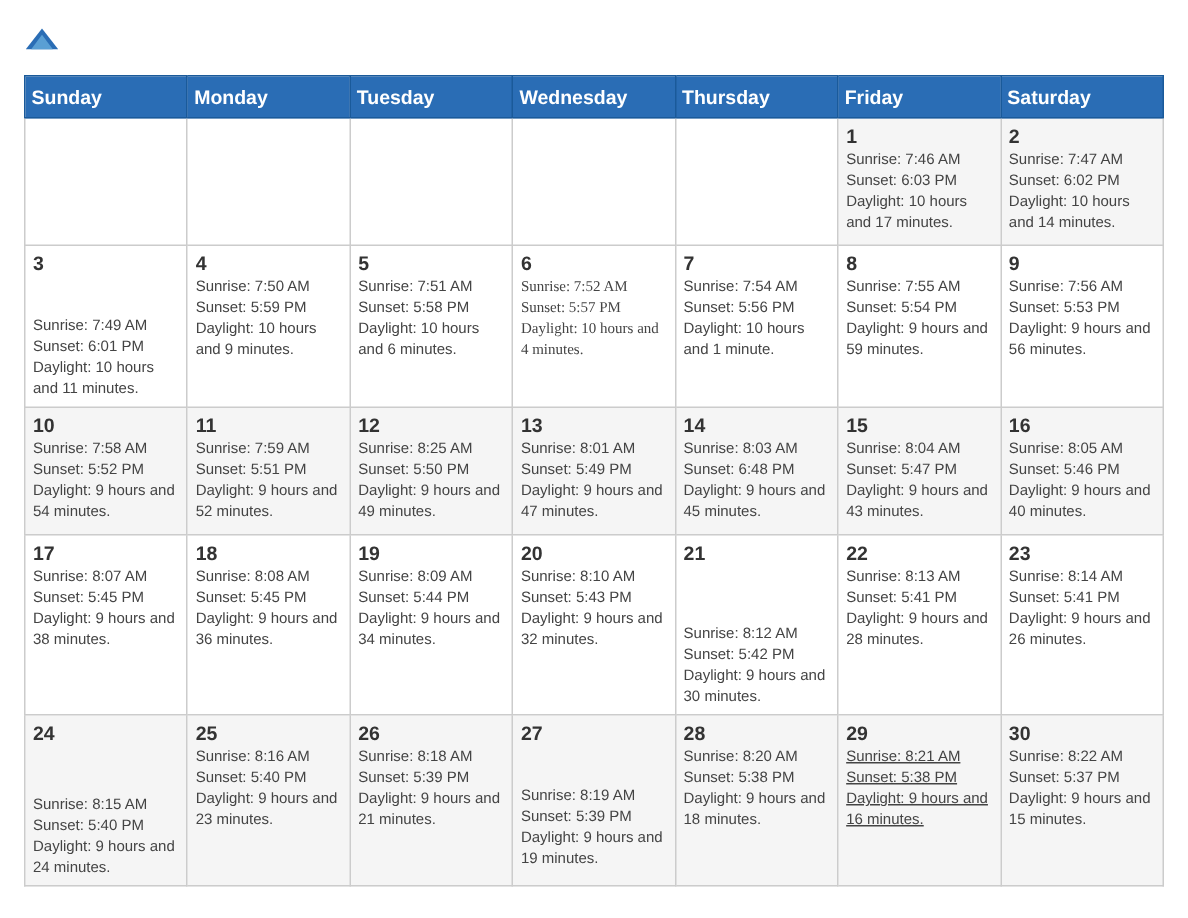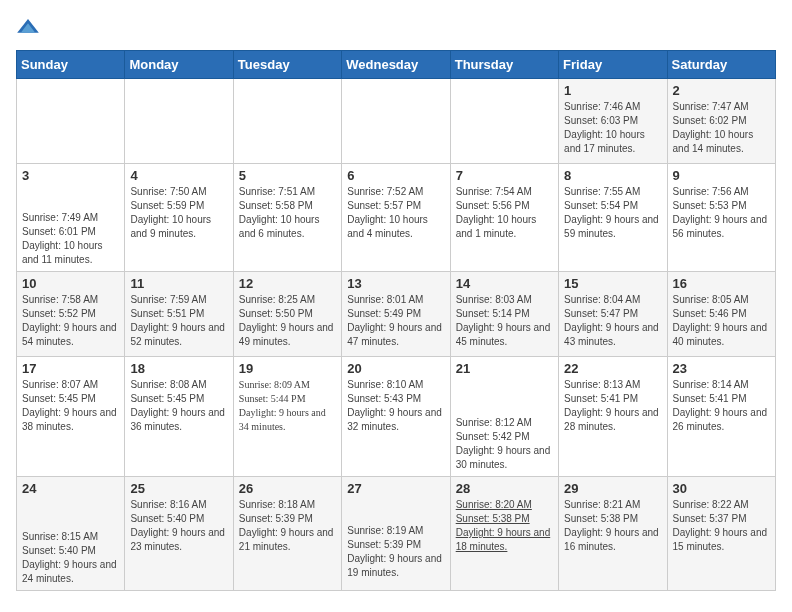--- a/index.html
+++ b/index.html
@@ -160,21 +160,21 @@
 Daylight: 10 hours and 9 minutes.</div>
         </td>
         <td>
           <span class="day-number">5</span>
           <div class="day-info" style="white-space: pre-line;">Sunrise: 7:51 AM
 Sunset: 5:58 PM
 Daylight: 10 hours and 6 minutes.</div>
         </td>
         <td>
           <span class="day-number">6</span>
-          <div class="day-info" style="white-space: pre-line;">Sunrise: 7:52 AM
+          <div class="day-info" style="white-space: pre-line; font-family: Liberation Serif, serif;">Sunrise: 7:52 AM
 Sunset: 5:57 PM
 Daylight: 10 hours and 4 minutes.</div>
         </td>
         <td>
           <span class="day-number">7</span>
           <div class="day-info" style="white-space: pre-line;">Sunrise: 7:54 AM
 Sunset: 5:56 PM
 Daylight: 10 hours and 1 minute.</div>
         </td>
         <td>
@@ -211,21 +211,21 @@
         </td>
         <td>
           <span class="day-number">13</span>
           <div class="day-info" style="white-space: pre-line;">Sunrise: 8:01 AM
 Sunset: 5:49 PM
 Daylight: 9 hours and 47 minutes.</div>
         </td>
         <td>
           <span class="day-number">14</span>
           <div class="day-info" style="white-space: pre-line;">Sunrise: 8:03 AM
-Sunset: 5:14 PM
+Sunset: 6:48 PM
 Daylight: 9 hours and 45 minutes.</div>
         </td>
         <td>
           <span class="day-number">15</span>
           <div class="day-info" style="white-space: pre-line;">Sunrise: 8:04 AM
 Sunset: 5:47 PM
 Daylight: 9 hours and 43 minutes.</div>
         </td>
         <td>
           <span class="day-number">16</span>
@@ -242,21 +242,21 @@
 Daylight: 9 hours and 38 minutes.</div>
         </td>
         <td>
           <span class="day-number">18</span>
           <div class="day-info" style="white-space: pre-line;">Sunrise: 8:08 AM
 Sunset: 5:45 PM
 Daylight: 9 hours and 36 minutes.</div>
         </td>
         <td>
           <span class="day-number">19</span>
-          <div class="day-info" style="white-space: pre-line; font-family: Liberation Serif, serif;">Sunrise: 8:09 AM
+          <div class="day-info" style="white-space: pre-line;">Sunrise: 8:09 AM
 Sunset: 5:44 PM
 Daylight: 9 hours and 34 minutes.</div>
         </td>
         <td>
           <span class="day-number">20</span>
           <div class="day-info" style="white-space: pre-line;">Sunrise: 8:10 AM
 Sunset: 5:43 PM
 Daylight: 9 hours and 32 minutes.</div>
         </td>
         <td>
@@ -298,27 +298,27 @@
 Daylight: 9 hours and 21 minutes.</div>
         </td>
         <td>
           <span class="day-number">27</span>
           <div class="day-info" style="white-space: pre-line; margin-top: 28px;">Sunrise: 8:19 AM
 Sunset: 5:39 PM
 Daylight: 9 hours and 19 minutes.</div>
         </td>
         <td>
           <span class="day-number">28</span>
-          <div class="day-info" style="white-space: pre-line; text-decoration: underline;">Sunrise: 8:20 AM
+          <div class="day-info" style="white-space: pre-line;">Sunrise: 8:20 AM
 Sunset: 5:38 PM
 Daylight: 9 hours and 18 minutes.</div>
         </td>
         <td>
           <span class="day-number">29</span>
-          <div class="day-info" style="white-space: pre-line;">Sunrise: 8:21 AM
+          <div class="day-info" style="white-space: pre-line; text-decoration: underline;">Sunrise: 8:21 AM
 Sunset: 5:38 PM
 Daylight: 9 hours and 16 minutes.</div>
         </td>
         <td>
           <span class="day-number">30</span>
           <div class="day-info" style="white-space: pre-line;">Sunrise: 8:22 AM
 Sunset: 5:37 PM
 Daylight: 9 hours and 15 minutes.</div>
         </td>
       </tr>

